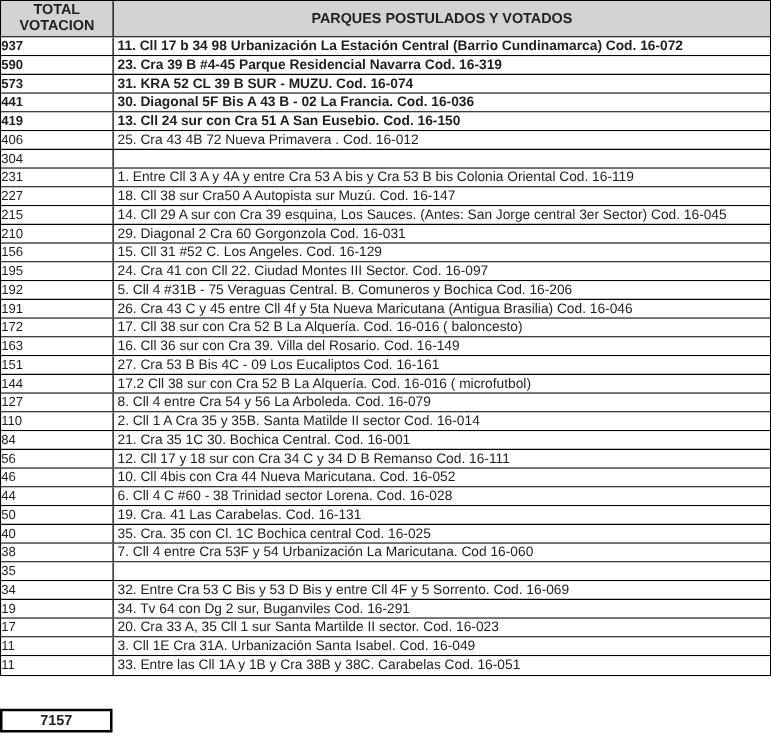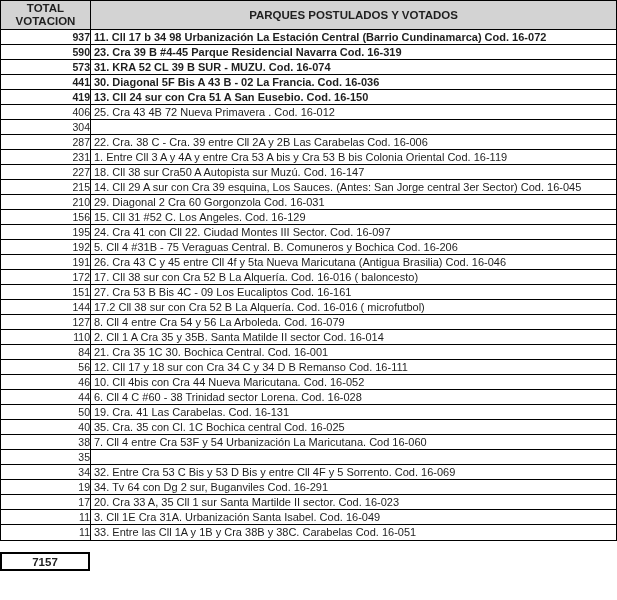--- a/index.html
+++ b/index.html
@@ -41,37 +41,37 @@
     background: #fff;
     white-space: nowrap;
   }
   .row:last-child { border-bottom: none; }
   .cell-votes {
     width: 90px;
     flex: none;
     border-right: 1px solid #000;
     font-size: 10.5px;
     line-height: 14px;
-    text-align: right;
+    text-align: left;
     overflow: hidden;
   }
   .cell-park {
     flex: 1;
     min-width: 0;
     font-size: 11px;
     line-height: 14px;
     padding-left: 3px;
     overflow: hidden;
   }
   .row.bold .cell-votes,
   .row.bold .cell-park { font-weight: bold; }
 
   .spacer-row { height: 11px; background: #fff; }
 
-  .total-row { display: flex; height: 19px; }
+  .total-row { display: flex; height: 19px; margin-top: 15px; }
   .total-box {
     width: 90px;
     border: 2px solid #000;
     font-weight: bold;
     font-size: 11.5px;
     display: flex;
     align-items: center;
     justify-content: center;
     background: #fff;
   }
@@ -116,24 +116,20 @@
 
   <div class="row">
     <div class="cell-votes">406</div>
     <div class="cell-park">25. Cra 43 4B 72 Nueva Primavera . Cod. 16-012</div>
   </div>
 
   <div class="row">
     <div class="cell-votes">304</div>
   </div>
 
-  <div class="row">
-    <div class="cell-votes">287</div>
-    <div class="cell-park">22. Cra. 38 C - Cra. 39 entre Cll 2A y 2B Las Carabelas  Cod. 16-006</div>
-  </div>
 
   <div class="row">
     <div class="cell-votes">231</div>
     <div class="cell-park">1. Entre Cll 3 A y 4A y entre Cra 53 A bis y Cra 53 B bis Colonia Oriental Cod. 16-119</div>
   </div>
 
   <div class="row">
     <div class="cell-votes">227</div>
     <div class="cell-park">18. Cll 38 sur Cra50 A  Autopista sur Muzú. Cod. 16-147</div>
   </div>
@@ -167,20 +163,24 @@
     <div class="cell-votes">191</div>
     <div class="cell-park">26. Cra 43 C y 45 entre Cll 4f y 5ta Nueva Maricutana (Antigua Brasilia) Cod. 16-046</div>
   </div>
 
 
   <div class="row">
     <div class="cell-votes">172</div>
     <div class="cell-park">17. Cll 38 sur  con Cra 52 B  La Alquería. Cod. 16-016 ( baloncesto)</div>
   </div>
 
+  <div class="row">
+    <div class="cell-votes">163</div>
+    <div class="cell-park">16. Cll 36 sur con Cra 39. Villa del Rosario. Cod. 16-149</div>
+  </div>
 
   <div class="row">
     <div class="cell-votes">151</div>
     <div class="cell-park">27. Cra 53 B Bis 4C - 09 Los Eucaliptos Cod. 16-161</div>
   </div>
 
   <div class="row">
     <div class="cell-votes">144</div>
     <div class="cell-park">17.2 Cll 38 sur  con Cra 52 B  La Alquería. Cod. 16-016 ( microfutbol)</div>
   </div>

